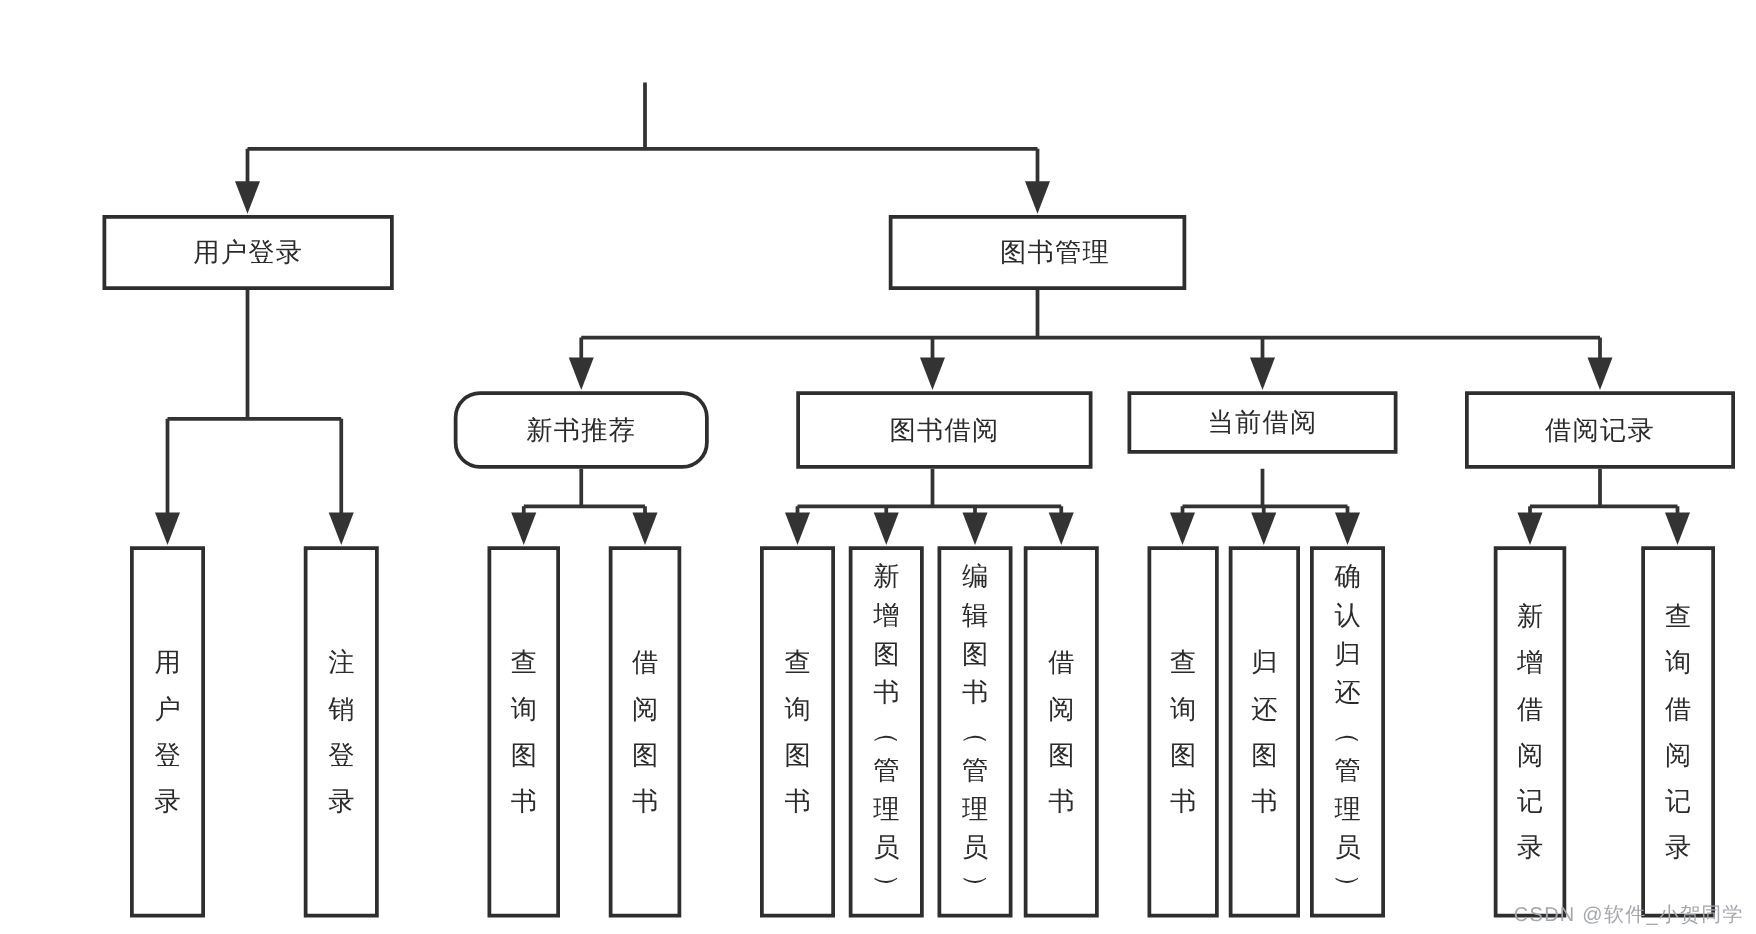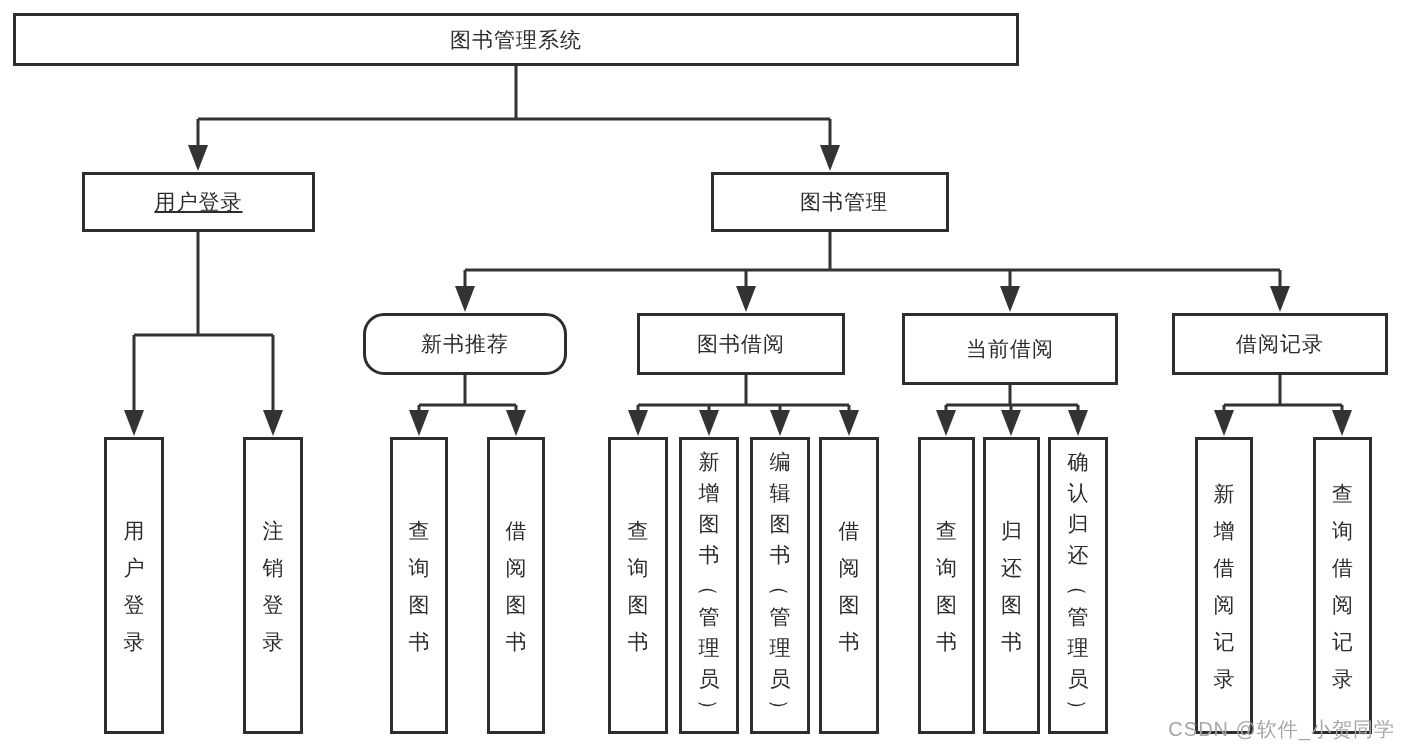--- a/index.html
+++ b/index.html
@@ -39,21 +39,21 @@
     color: #2b2b2b;
     letter-spacing: 0;
   }
   .vlabel.long { gap: 10px; }
   .vch { display: block; line-height: 1; }
   .vch.rot { transform: rotate(90deg); }
   .watermark {
     position: absolute;
     right: 10px;
     bottom: 4px;
-    font-size: 20px;
+    font-size: 16px;
     color: #a3a7ac;
     letter-spacing: 1px;
     white-space: nowrap;
   }
 </style>
 </head>
 <body>
 
 <div class="canvas">
 
@@ -83,38 +83,35 @@
       <polygon points="770,410 790,410 780,436"></polygon>
       <polygon points="839,410 859,410 849,436"></polygon>
       <polygon points="936,410 956,410 946,436"></polygon>
       <polygon points="1001,410 1021,410 1011,436"></polygon>
       <polygon points="1068,410 1088,410 1078,436"></polygon>
       <polygon points="1214,410 1234,410 1224,436"></polygon>
       <polygon points="1332,410 1352,410 1342,436"></polygon>
     </g>
   </svg>
 
-  <div class="box" style="left:13px; top:13px; width:1006px; height:53px;">
-    <span>图书管理系统</span>
-  </div>
-
-  <div class="box" style="left:82px; top:172px; width:233px; height:60px;text-decoration:underline;">
+
+  <div class="box" style="left:82px; top:172px; width:233px; height:60px;">
     <span>用户登录</span>
   </div>
   <div class="box" style="left:711px; top:172px; width:238px; height:60px;padding-left:28px;">
     <span>图书管理</span>
   </div>
 
   <div class="box" style="left:363px; top:313px; width:204px; height:62px;border-radius:21px;">
     <span>新书推荐</span>
   </div>
-  <div class="box" style="left:637px; top:313px; width:208px; height:62px;">
+  <div class="box" style="left:637px; top:313px; width:237px; height:62px;">
     <span>图书借阅</span>
   </div>
-  <div class="box" style="left:902px; top:313px; width:216px; height:72px;align-items:center;">
+  <div class="box" style="left:902px; top:313px; width:216px; height:50px;align-items:center;">
     <span>当前借阅</span>
   </div>
   <div class="box" style="left:1172px; top:313px; width:216px; height:62px;justify-content:center;">
     <span>借阅记录</span>
   </div>
 
   <div class="box" style="left:104px; top:437px; width:60px; height:297px;">
     <div class="vlabel">
         <span class="vch">用</span>
         <span class="vch">户</span>

